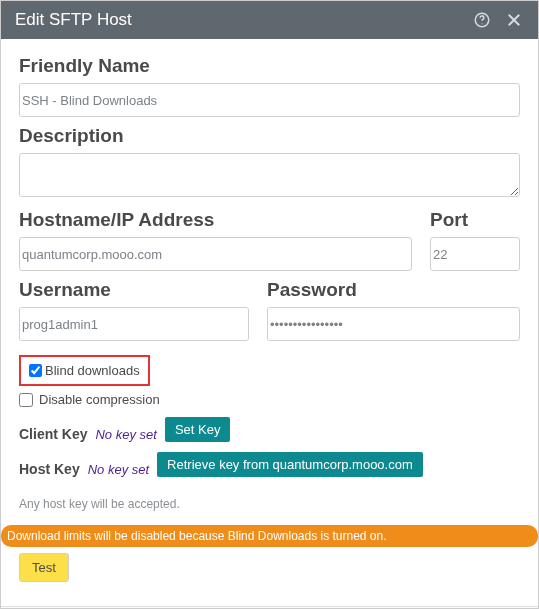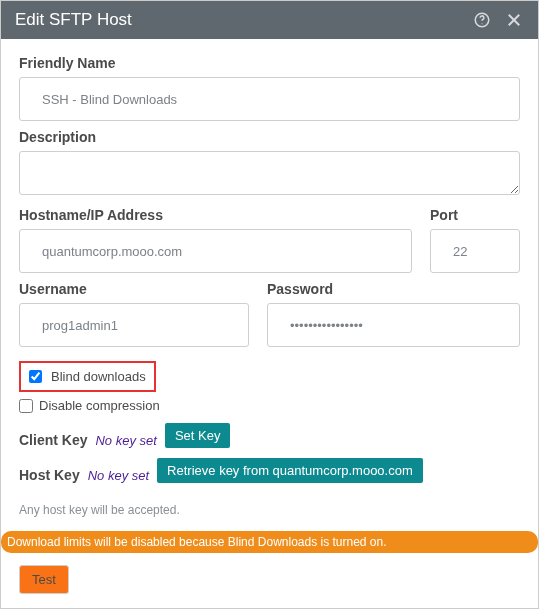--- a/index.html
+++ b/index.html
@@ -29,30 +29,30 @@
     display:flex; align-items:center; justify-content:center;
     width:24px; height:24px;
     cursor:pointer;
   }
   .body {
     padding: 14px 18px 8px 18px;
   }
   .label {
     font-weight: 700;
     color: #4a4a4a;
-    font-size: 14px;
+    font-size: 19px;
     margin: 8px 0 6px 0;
   }
   .label-first { margin-top: 2px; }
   .input {
     width: 100%;
     border: 1px solid #cfcfcf;
     border-radius: 3px;
-    padding: 0 22px;
-    height: 44px;
+    padding: 0 2px;
+    height: 34px;
     font-size: 13px;
     color: #7b8288;
     background:#fff;
   }
   .textarea {
     resize: vertical;
     height: 44px;
     padding:8px 10px;
   }
   .row { display:flex; gap:18px; }
@@ -70,21 +70,20 @@
   .check-row input[type=checkbox] {
     width:14px; height:14px;
     accent-color:#0d8a8f;
     margin:0;
   }
   .highlight-box {
     border: 2px solid #e53232;
     padding: 4px 8px 4px 4px;
     display:inline-flex;
     align-items:center;
-    gap:6px;
     margin-top: 14px;
     font-size:13px;
     color:#4a4a4a;
   }
   .key-row {
     display:flex; align-items:flex-end; gap:8px;
     margin-top:10px;
   }
   .key-label { font-weight:700; color:#4a4a4a; font-size:14px; }
   .muted { font-style:italic; color:#4c1d95; font-size:13px; }
@@ -105,26 +104,26 @@
   .warning-bar {
     background:#ef8c1a;
     color:#fff;
     font-size:12px;
     padding:4px 6px;
     margin: 14px -18px 0 -18px;
     border-radius: 10px;
   }
   .test-btn {
     border:1px solid #cfcfcf;
-    background:#f97316;
+    background:#fde047;
     color:#4a4a4a;
     padding:6px 12px;
     font-size:13px;
     border-radius:3px;
-    margin-top:12px;
+    margin-top:6px;
     cursor:pointer;
   }
   .footer {
     border-top:1px solid #e0e0e0;
     background:#fafafa;
     padding:12px 18px;
     display:flex;
     align-items:center;
     gap:22px;
     margin-top:16px;

